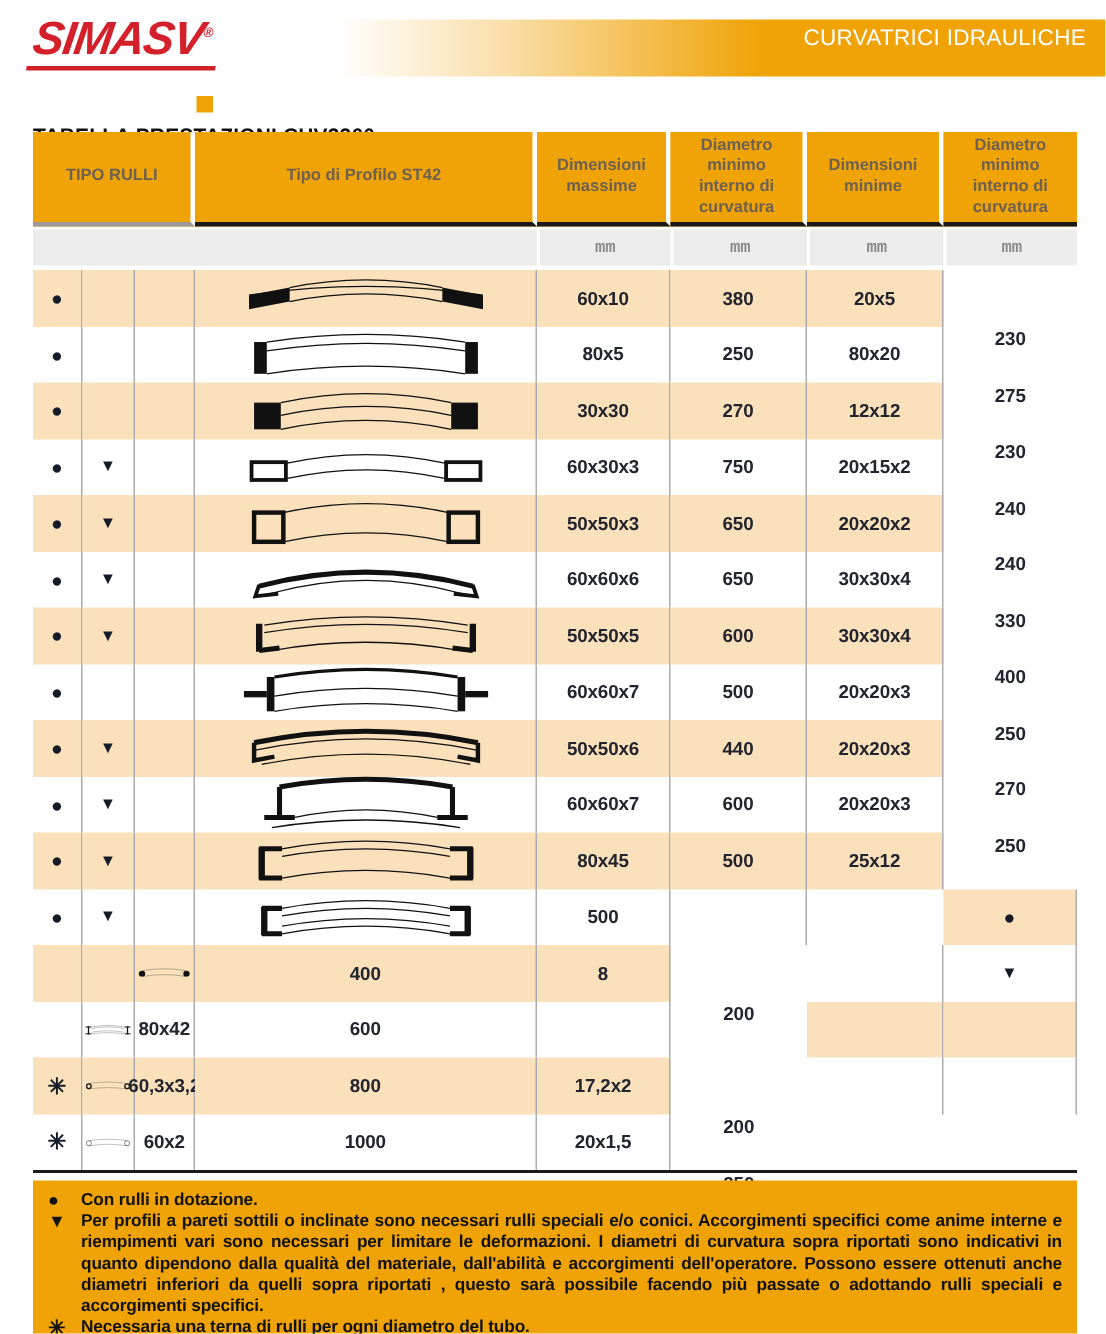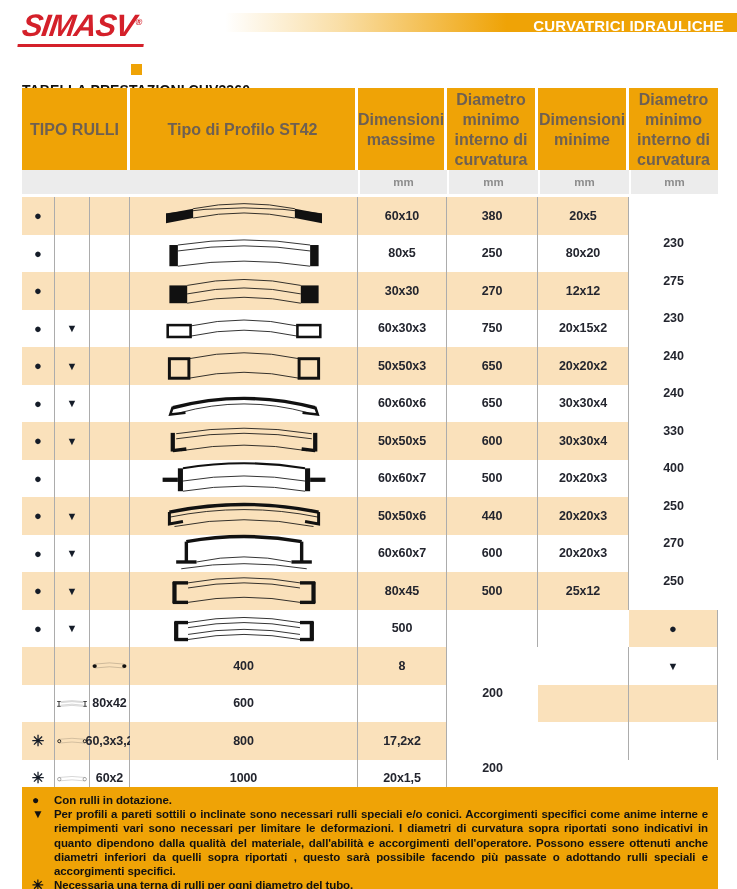--- a/index.html
+++ b/index.html
@@ -4,40 +4,40 @@
 <style>
   * { margin:0; padding:0; box-sizing:border-box; }
   body { background:#fff; font-family:"Liberation Sans", sans-serif; }
   .page { position:relative; width:737px; height:889px; background:#fff; overflow:hidden; }
 
   
   .logo { position:absolute; left:20px; top:10px; color:#D4202A; font-weight:900;
           font-style:italic; font-size:31px; letter-spacing:-1px; transform:skewX(-8deg);
           border-bottom:3px solid #D4202A; line-height:1.05; padding:0 4px 1px 2px; }
   .logo sup { font-size:9px; font-style:normal; letter-spacing:0; }
-  .banner { position:absolute; left:225px; right:0; top:13px; height:19px;
+  .banner { position:absolute; left:225px; right:0; top:13px; height:38px;
             background:linear-gradient(90deg, rgba(239,163,6,0) 0%, rgba(239,163,6,.35) 22%, #EFA306 55%);
-            color:#fff; font-weight:700; font-size:15px; text-align:right;
+            color:#fff; font-weight:400; font-size:15px; text-align:right;
             line-height:25px; padding-right:13px; letter-spacing:.2px; }
 
   
   .title-row { position:absolute; left:22px; top:64px; display:flex; align-items:center; gap:7px;flex-direction:column; }
   .title-sq { width:11px; height:11px; background:#EFA306; }
   .title-txt { font-size:14px; font-weight:800; color:#111; letter-spacing:.1px; }
 
   
   .tbl { position:absolute; left:22px; top:88px; width:696px; }
   .hgrid, .mmgrid, .bgrid { display:grid; grid-template-columns:33px 35px 40px 228px 89px 91px 91px 89px; }
   .hgrid { height:63px; }
-  .hcell { background:#EFA306; color:#6E6052; font-weight:700; font-size:16px; line-height:1.25;
+  .hcell { background:#EFA306; color:#6E6052; font-weight:700; font-size:11px; line-height:1.25;
            display:flex; align-items:center; justify-content:center; text-align:center;
            padding:2px 6px; border-right:3px solid #fff; border-bottom:3px solid #1A1A1A; }
   .hcell.rulli { grid-column:span 3; border-bottom-color:#9a9a9a; }
   .hcell.lastc { border-right:none; }
-  .mmgrid { height:24px; margin-top:19px; }
+  .mmgrid { height:24px; margin-top:2px;font-family:Liberation Mono, monospace; }
   .mmcell { background:#ECECEC; color:#8C8C8C; font-weight:700; font-size:11.5px;
             display:flex; align-items:center; justify-content:center; }
   .mmcell.blank { grid-column:span 4; }
   .mmcell.sep { border-left:2px solid #fff; }
   .bgrid { grid-auto-rows:37.5px; margin-top:3px; }
   .bcell { display:flex; align-items:center; justify-content:center; border-right:1px solid #ACACAC; }
   .bcell.c8 { border-right:none;margin-top:46px; }
   .bcell.tan { background:#FAE1BB; }
   .sym { font-size:13px; color:#151C28; }
   .sym.tri { font-size:11px; }

